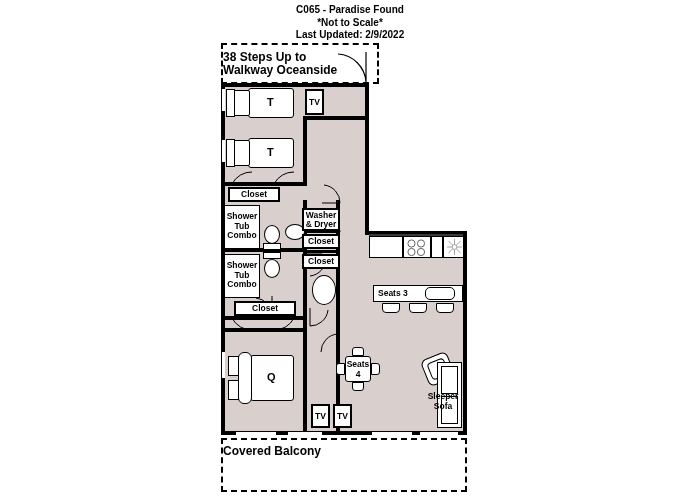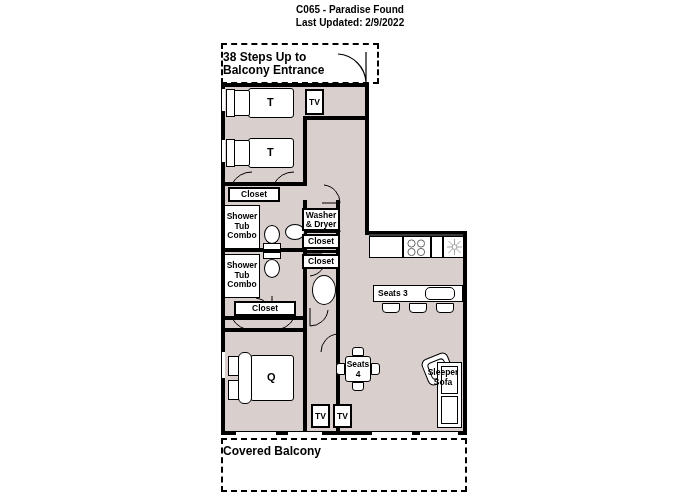--- a/index.html
+++ b/index.html
@@ -34,26 +34,27 @@
   .oval{border-radius:50%;}
   svg{position:absolute;overflow:visible;}
 </style>
 </head>
 <body>
 
 <div id="plan">
 
   <div class="titleblock">
     <div>C065 - Paradise Found</div>
+    <div>*Not to Scale*</div>
     <div>Last Updated: 2/9/2022</div>
   </div>
 
   <div class="dashbox" style="left:221px;top:43px;width:158px;height:41px;">
     <div class="dashlbl" style="top:6px;">38 Steps Up to</div>
-    <div class="dashlbl" style="top:19px;">Balcony Entrance</div>
+    <div class="dashlbl" style="top:19px;">Walkway Oceanside</div>
   </div>
   <svg style="left:330px;top:52px;width:40px;height:34px;">
     <path d="M36,0 L36,30 M36,30 A30,30 0 0,0 8,2" fill="none" stroke="#000" stroke-width="1.2"></path>
   </svg>
 
   <div class="floor" style="left:224px;top:86px;width:142px;height:346px;"></div>
   <div class="floor" style="left:366px;top:234px;width:99px;height:198px;"></div>
 
   <div class="wall" style="left:221px;top:83px;width:148px;height:4px;"></div>
   <div class="wall" style="left:221px;top:83px;width:4px;height:352px;"></div>
@@ -195,21 +196,21 @@
 4</div>
 
   <div class="box" style="left:424px;top:355px;width:28px;height:28px;border-radius:6px;
               transform:rotate(-22deg);"></div>
   <div class="box" style="left:429px;top:360px;width:18px;height:18px;border-radius:4px;
               transform:rotate(-22deg);"></div>
 
   <div class="box" style="left:437px;top:362px;width:25px;height:66px;"></div>
   <div class="box" style="left:441px;top:366px;width:17px;height:28px;"></div>
   <div class="box" style="left:441px;top:396px;width:17px;height:28px;"></div>
-  <div class="tag" style="left:418px;top:368px;width:50px;">Sleeper
+  <div class="tag" style="left:418px;top:392px;width:50px;">Sleeper
 Sofa</div>
 
   <div class="box" style="left:250px;top:355px;width:44px;height:46px;border-radius:3px;"></div>
   <div class="box" style="left:238px;top:352px;width:14px;height:52px;border-radius:6px;"></div>
   <div class="box" style="left:228px;top:356px;width:11px;height:20px;"></div>
   <div class="box" style="left:228px;top:380px;width:11px;height:20px;"></div>
   <div class="bedlbl" style="left:267px;top:371px;">Q</div>
 
   <div class="lblbox" style="left:311px;top:404px;width:19px;height:24px;">TV</div>
   <div class="lblbox" style="left:333px;top:404px;width:19px;height:24px;">TV</div>

